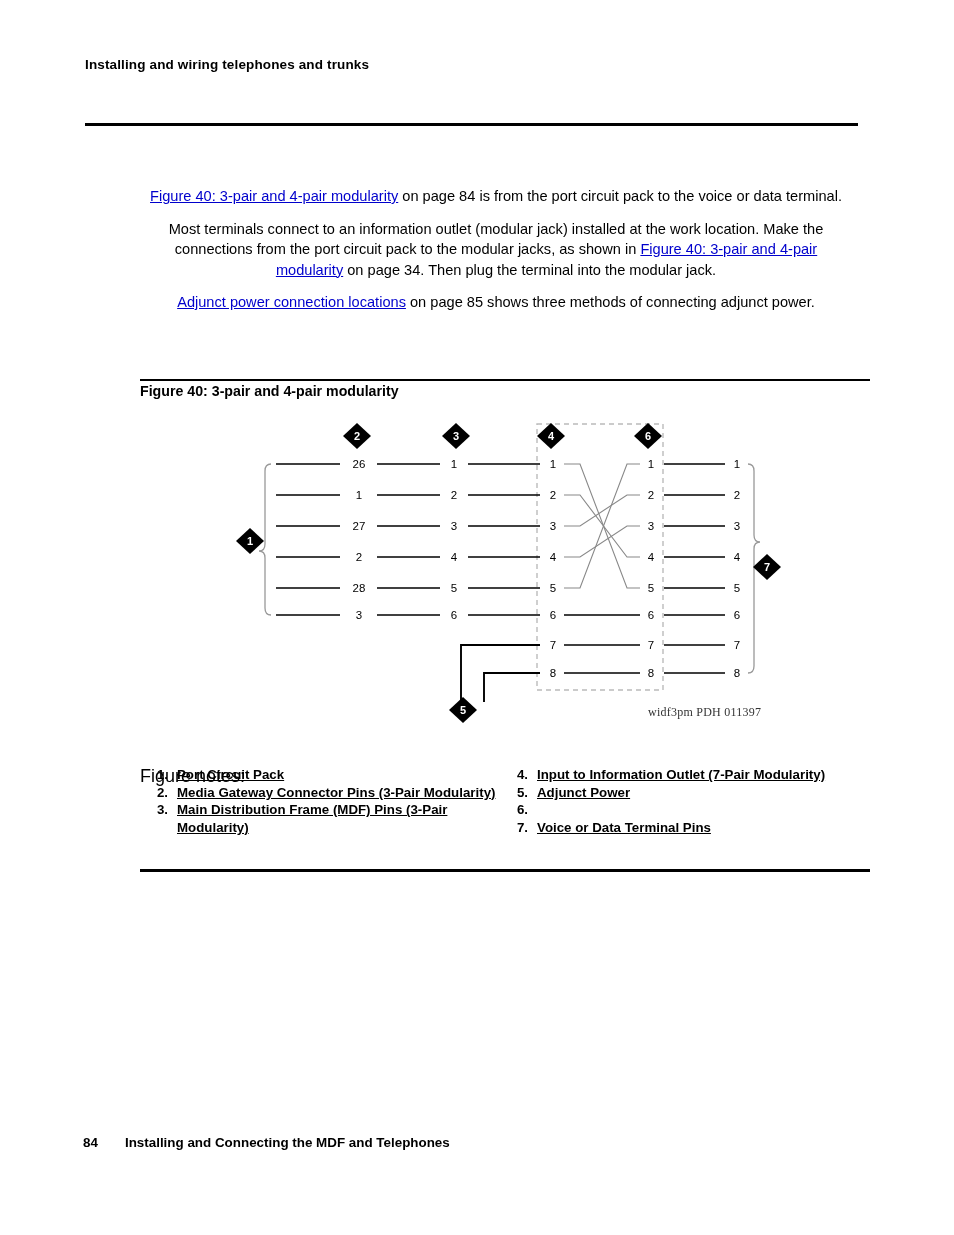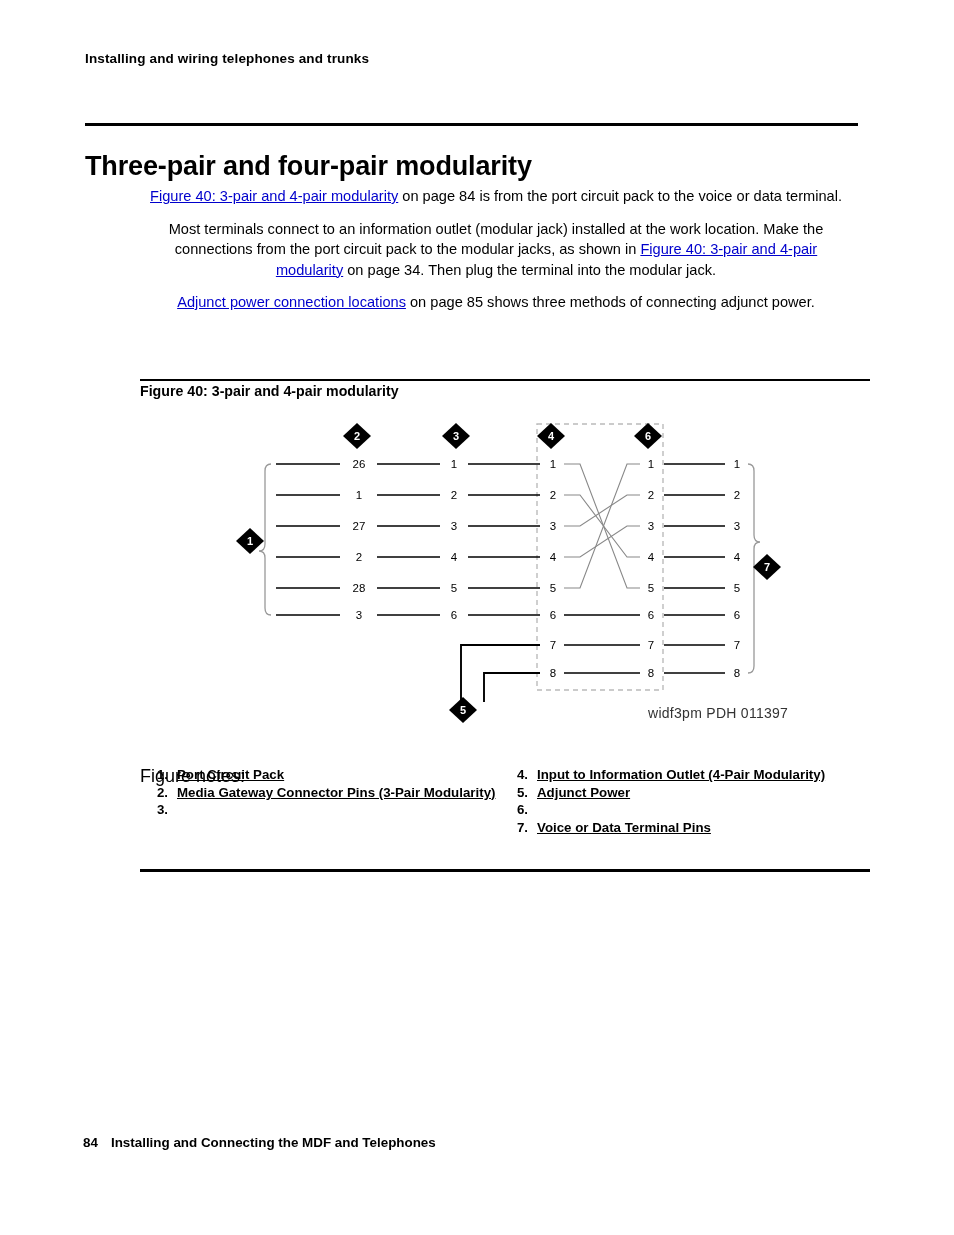--- a/index.html
+++ b/index.html
@@ -18,21 +18,21 @@
   }
   .page {
     position: absolute;
     inset: 0;
   }
 
   
   .running-head {
     position: absolute;
     left: 85px;
-    top: 51px;
+    top: 57px;
     font-size: 13.5px;
     font-weight: bold;
     letter-spacing: 0.01em;
   }
 
   
   .rule-top {
     position: absolute;
     left: 85px;
     top: 123px;
@@ -102,24 +102,24 @@
     width: 730px;
     height: 315px;
   }
   .fig-svg {
     display: block;
   }
   .fig-id {
     position: absolute;
     left: 508px;
     top: 295px;
-    font-size: 14px;
+    font-size: 12px;
     letter-spacing: 0.02em;
     color: #333;
-    font-family: Liberation Sans, sans-serif;
+    font-family: Liberation Serif, serif;
   }
 
   
   .notes-title {
     position: absolute;
     left: 140px;
     top: 734px;
     font-size: 18px;
     font-weight: normal;
     margin-top: 32px;
@@ -155,33 +155,32 @@
 
   
   .footer {
     position: absolute;
     left: 83px;
     top: 1135px;
     font-size: 13.4px;
     font-weight: bold;
   }
   .footer .pg {
-    margin-right: 13px;
+    margin-right: 27px;
   }
 </style>
 </head>
 <body>
 
 <div class="page">
 
   <div class="running-head">Installing and wiring telephones and trunks</div>
 
   <div class="rule-top"></div>
 
-  <h1 class="chapter-title">Three-pair and four-pair modularity</h1>
 
   <div class="body-block">
     <p>
       <a class="xref" href="#">Figure 40:  3-pair and 4-pair modularity</a><span> on page 84 is from the port circuit pack to the voice or data terminal.</span>
     </p>
     <p>
       <span>Most terminals connect to an information outlet (modular jack) installed at the work location. Make the connections from the port circuit pack to the modular jacks, as shown in </span><a class="xref" href="#">Figure 40:  3-pair and 4-pair modularity</a><span> on page 34. Then plug the terminal into the modular jack.</span>
     </p>
     <p>
       <a class="xref" href="#">Adjunct power connection locations</a><span> on page 85 shows three methods of connecting adjunct power.</span>
@@ -350,26 +349,27 @@
       <div class="note-item">
         <span class="note-num">1.</span>
         <span class="note-text">Port Circuit Pack</span>
       </div>
       <div class="note-item">
         <span class="note-num">2.</span>
         <span class="note-text">Media Gateway Connector Pins (3-Pair Modularity)</span>
       </div>
       <div class="note-item">
         <span class="note-num">3.</span>
+        <span class="note-text">Main Distribution Frame (MDF) Pins (3-Pair Modularity)</span>
       </div>
     </div>
     <div class="notes-col">
       <div class="note-item">
         <span class="note-num">4.</span>
-        <span class="note-text">Input to Information Outlet (4-Pair Modularity)</span>
+        <span class="note-text">Input to Information Outlet (7-Pair Modularity)</span>
       </div>
       <div class="note-item">
         <span class="note-num">5.</span>
         <span class="note-text">Adjunct Power</span>
       </div>
       <div class="note-item">
         <span class="note-num">6.</span>
       </div>
       <div class="note-item">
         <span class="note-num">7.</span>

